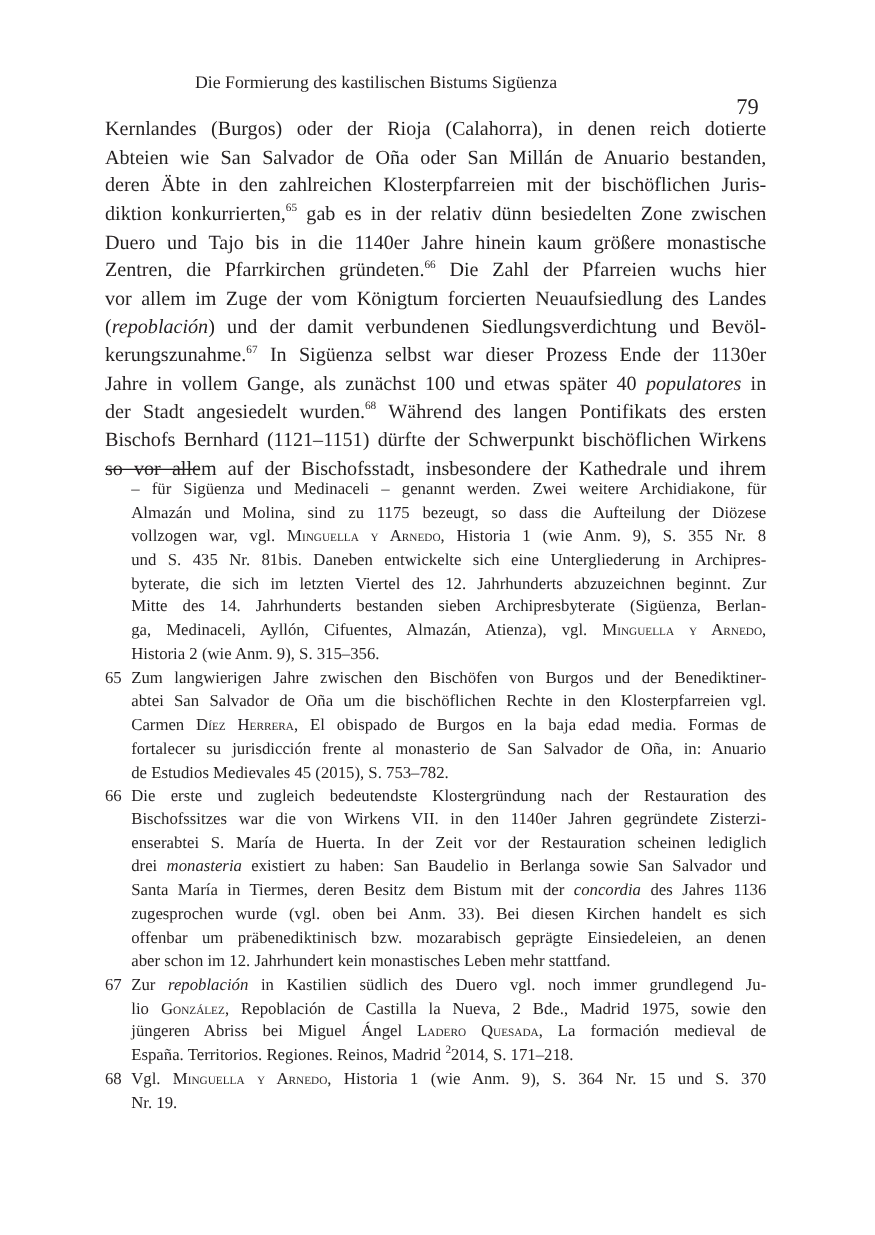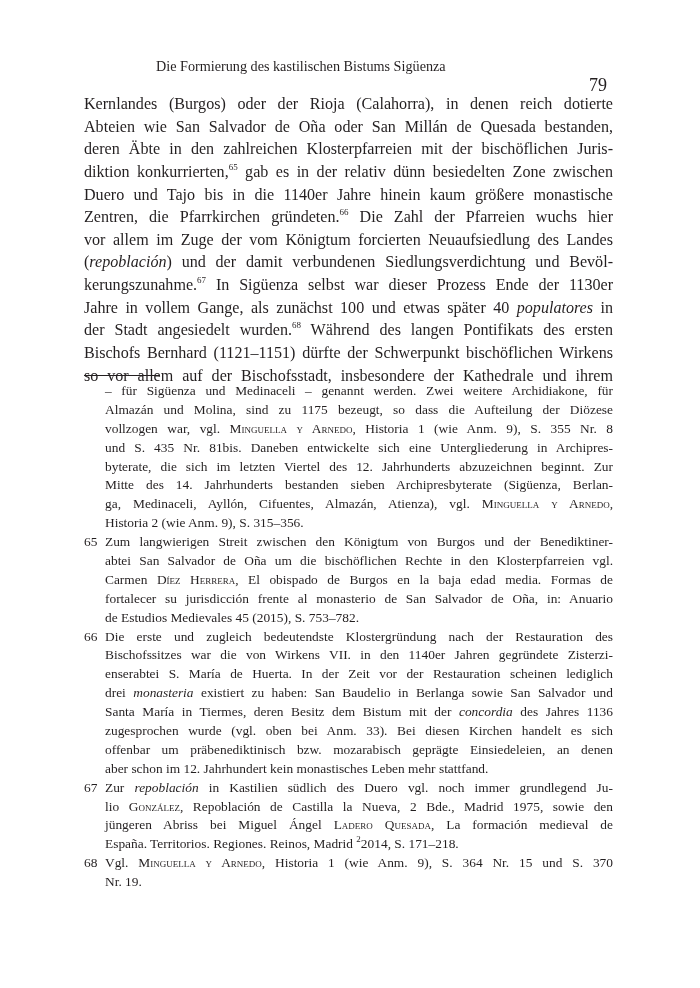--- a/index.html
+++ b/index.html
@@ -24,21 +24,21 @@
 <body>
 
 <div class="page">
   <div class="running-head">
     <span class="running-title">Die Formierung des kastilischen Bistums Sigüenza</span>
     <span class="page-number">79</span>
   </div>
 
   <div class="body-text" id="body-text">
       <span class="line">Kernlandes (Burgos) oder der Rioja (Calahorra), in denen reich dotierte</span>
-      <span class="line">Abteien wie San Salvador de Oña oder San Millán de Quesada bestanden,</span>
+      <span class="line">Abteien wie San Salvador de Oña oder San Millán de Anuario bestanden,</span>
       <span class="line">deren Äbte in den zahlreichen Klosterpfarreien mit der bischöflichen Juris-</span>
       <span class="line">diktion konkurrierten,<sup>65</sup> gab es in der relativ dünn besiedelten Zone zwischen</span>
       <span class="line">Duero und Tajo bis in die 1140er Jahre hinein kaum größere monastische</span>
       <span class="line">Zentren, die Pfarrkirchen gründeten.<sup>66</sup> Die Zahl der Pfarreien wuchs hier</span>
       <span class="line">vor allem im Zuge der vom Königtum forcierten Neuaufsiedlung des Landes</span>
       <span class="line">(<i>repoblación</i>) und der damit verbundenen Siedlungsverdichtung und Bevöl-</span>
       <span class="line">kerungszunahme.<sup>67</sup> In Sigüenza selbst war dieser Prozess Ende der 1130er</span>
       <span class="line">Jahre in vollem Gange, als zunächst 100 und etwas später 40 <i>populatores</i> in</span>
       <span class="line">der Stadt angesiedelt wurden.<sup>68</sup> Während des langen Pontifikats des ersten</span>
       <span class="line">Bischofs Bernhard (1121–1151) dürfte der Schwerpunkt bischöflichen Wirkens</span>
@@ -53,21 +53,21 @@
         <span class="nline">Almazán und Molina, sind zu 1175 bezeugt, so dass die Aufteilung der Diözese</span>
         <span class="nline">vollzogen war, vgl. <span class="sc">Minguella y Arnedo</span>, Historia 1 (wie Anm. 9), S. 355 Nr. 8</span>
         <span class="nline">und S. 435 Nr. 81bis. Daneben entwickelte sich eine Untergliederung in Archipres-</span>
         <span class="nline">byterate, die sich im letzten Viertel des 12. Jahrhunderts abzuzeichnen beginnt. Zur</span>
         <span class="nline">Mitte des 14. Jahrhunderts bestanden sieben Archipresbyterate (Sigüenza, Berlan-</span>
         <span class="nline">ga, Medinaceli, Ayllón, Cifuentes, Almazán, Atienza), vgl. <span class="sc">Minguella y Arnedo</span>,</span>
         <span class="nline last">Historia 2 (wie Anm. 9), S. 315–356.</span>
       </div>
       <div class="note">
         <span class="note-num">65</span>
-        <span class="nline">Zum langwierigen Streit zwischen den Königtum von Burgos und der Benediktiner-</span>
+        <span class="nline">Zum langwierigen Jahre zwischen den Bischöfen von Burgos und der Benediktiner-</span>
         <span class="nline">abtei San Salvador de Oña um die bischöflichen Rechte in den Klosterpfarreien vgl.</span>
         <span class="nline">Carmen <span class="sc">Díez Herrera</span>, El obispado de Burgos en la baja edad media. Formas de</span>
         <span class="nline">fortalecer su jurisdicción frente al monasterio de San Salvador de Oña, in: Anuario</span>
         <span class="nline last">de Estudios Medievales 45 (2015), S. 753–782.</span>
       </div>
       <div class="note">
         <span class="note-num">66</span>
         <span class="nline">Die erste und zugleich bedeutendste Klostergründung nach der Restauration des</span>
         <span class="nline">Bischofssitzes war die von Wirkens VII. in den 1140er Jahren gegründete Zisterzi-</span>
         <span class="nline">enserabtei S. María de Huerta. In der Zeit vor der Restauration scheinen lediglich</span>

